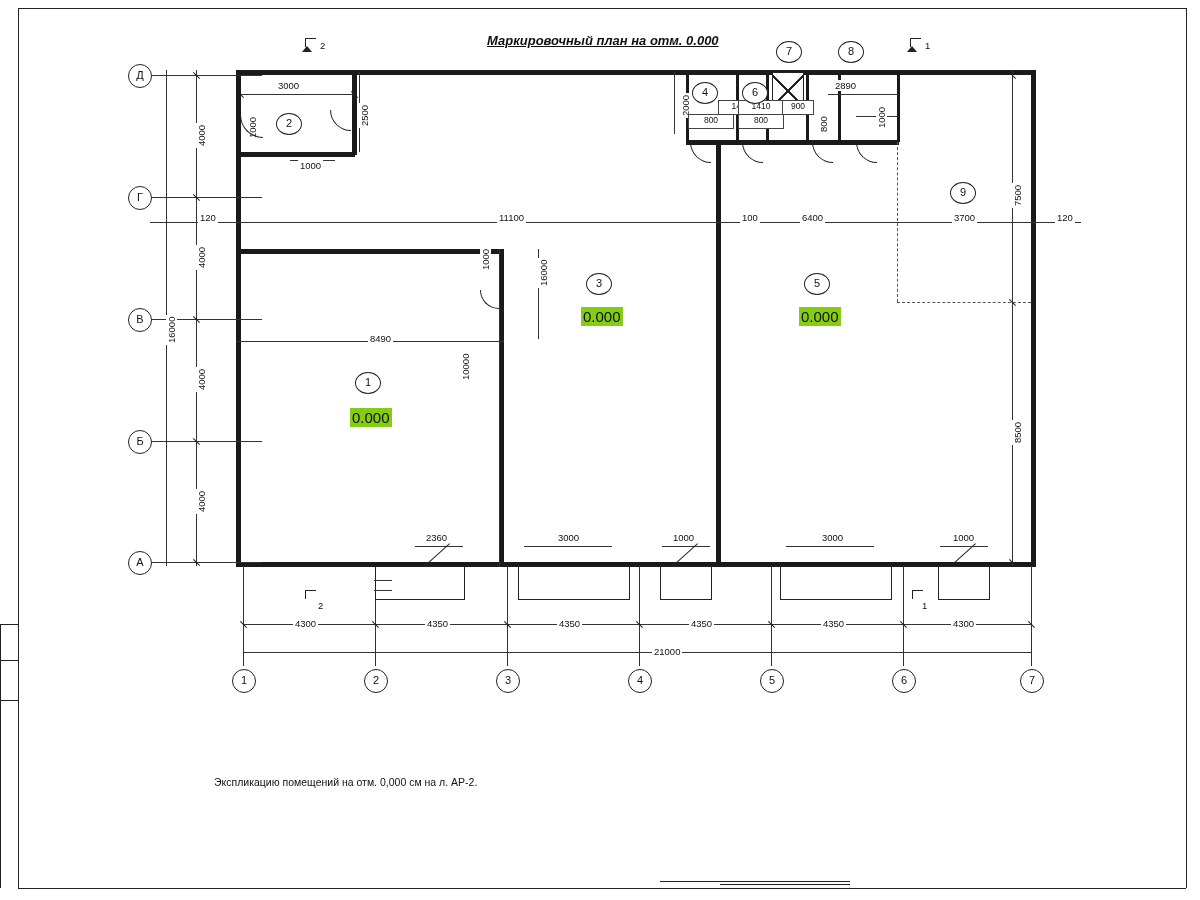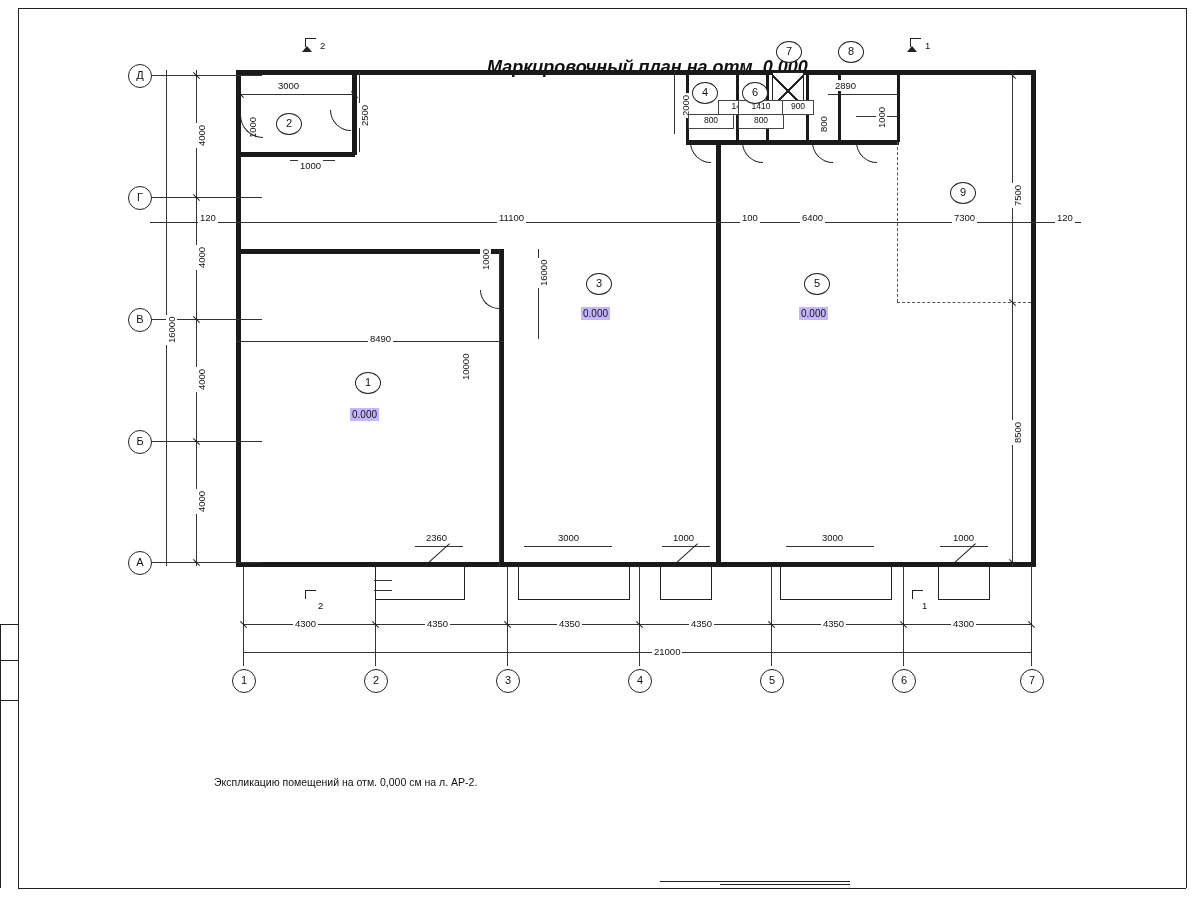--- a/index.html
+++ b/index.html
@@ -70,22 +70,22 @@
     height: 20px;
     border: 1px solid #222;
     border-radius: 50%;
     background: #fff;
     font-size: 11px;
     line-height: 19px;
     text-align: center;
   }
   .room-level {
     position: absolute;
-    font-size: 10px;
-    background: #c4b5fd;
+    font-size: 15px;
+    background: #84cc16;
     padding: 1px 2px;
     white-space: nowrap;
   }
 
   .dim-text {
     position: absolute;
     font-size: 9.5px;
     background: #fff;
     padding: 0 2px;
     white-space: nowrap;
@@ -99,24 +99,23 @@
     white-space: nowrap;
     color: #111;
     transform-origin: 0 0;
     transform: rotate(-90deg);
   }
 
   .title {
     position: absolute;
     font-style: italic;
     font-weight: bold;
-    font-size: 18px;
+    font-size: 13px;
     text-decoration: underline;
     white-space: nowrap;
-    margin-top: 24px;
   }
   .note {
     position: absolute;
     font-size: 10.5px;
     white-space: nowrap;
   }
 
   .tick {
     position: absolute;
     width: 9px;
@@ -292,21 +291,21 @@
   <div class="tick" style="left:1008px; top:75px;"></div>
   <div class="tick" style="left:1008px; top:302px;"></div>
   <div class="tick" style="left:1008px; top:562px;"></div>
   <div class="dim-text-v" style="left:1012px; top:208px;">7500</div>
   <div class="dim-text-v" style="left:1012px; top:445px;">8500</div>
 
   <div class="dim-text" style="left:198px; top:212px;">120</div>
   <div class="dim-text" style="left:497px; top:212px;">11100</div>
   <div class="dim-text" style="left:740px; top:212px;">100</div>
   <div class="dim-text" style="left:800px; top:212px;">6400</div>
-  <div class="dim-text" style="left:952px; top:212px;">7300</div>
+  <div class="dim-text" style="left:952px; top:212px;">3700</div>
   <div class="dim-text" style="left:1055px; top:212px;">120</div>
 
   <div class="dim dim-h" style="left:240px; top:94px; width:115px;"></div>
   <div class="tick" style="left:236px; top:94px;"></div>
   <div class="tick" style="left:350px; top:94px;"></div>
   <div class="dim-text" style="left:276px; top:80px;">3000</div>
 
   <div class="dim dim-v" style="left:359px; top:72px; height:80px;"></div>
   <div class="dim-text-v" style="left:359px; top:128px;">2500</div>
 

